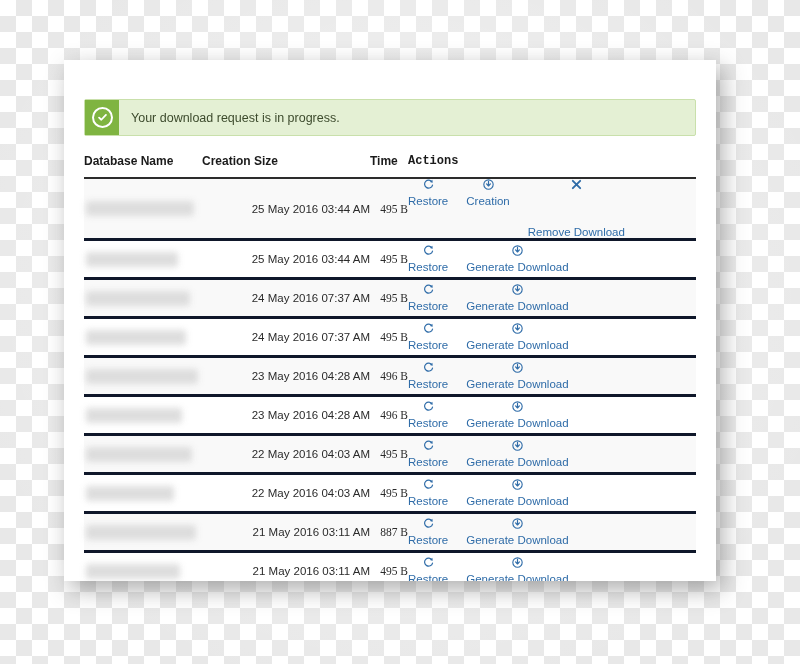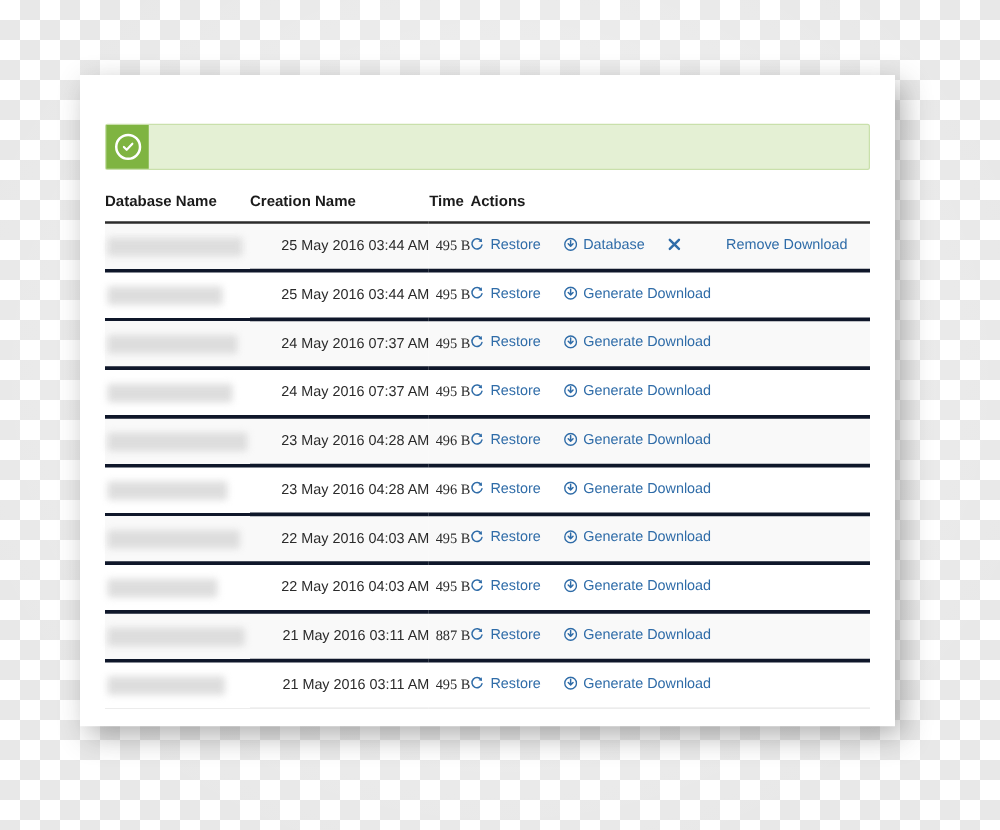--- a/index.html
+++ b/index.html
@@ -111,21 +111,21 @@
     font-size: 12px;
     font-weight: bold;
     color: #1b1b1b;
     padding: 0 0 9px 0;
     border-bottom: 2px solid #2c2c2c;
     white-space: nowrap;
   }
   th.col-dbname  { width: 118px; }
   th.col-created { width: 168px; }
   th.col-size    { width:  38px; }
-  th.col-actions { width: auto;  }
+  th.col-actions { width: auto; font-family: Liberation Mono, monospace;  }
 
   table.backups tbody td {
     padding: 0;
     height: 36px;
     border-bottom: 3px solid #0f172a;
     color: #2b2b2b;
     vertical-align: middle;
     font-size: 11.5px;
   }
   table.backups tbody tr:nth-child(odd) td { background: #f9f9f9; }
@@ -150,20 +150,21 @@
   
   .action-link {
     color: #2f6ca8;
     text-decoration: none;
     font-size: 11.5px;
     display: inline-flex;
     align-items: center;
     gap: 5px;
     margin-right: 18px;
     cursor: pointer;
+    flex-direction: column;
   }
   .act-ico {
     display: inline-flex;
     align-items: center;
     justify-content: center;
     width: 11px;
     height: 11px;
     flex: 0 0 11px;
   }
   .act-ico svg { display: block; }
@@ -179,28 +180,29 @@
   <div class="card-body">
 
     <div class="alert">
       <div class="alert-icon-box">
         <span class="alert-check">
           <svg width="9" height="9" viewBox="0 0 10 10">
             <path d="M1.2 5.1 L3.7 7.5 L8.8 2.2" stroke="#ffffff" stroke-width="2" fill="none" stroke-linecap="round" stroke-linejoin="round"></path>
           </svg>
         </span>
       </div>
+      <div class="alert-text">Your download request is in progress.</div>
     </div>
 
     <div class="table-wrap">
       <table class="backups">
         <thead>
           <tr>
             <th class="col-dbname">Database Name</th>
-            <th class="col-created">Creation Name</th>
+            <th class="col-created">Creation Size</th>
             <th class="col-size">Time</th>
             <th class="col-actions">Actions</th>
           </tr>
         </thead>
         <tbody id="table-body">
             <tr>
               <td class="cell-dbname">
                 <div class="db-blur" style="width: 108px;"></div>
               </td>
               <td class="cell-created">25 May 2016 03:44 AM</td>
@@ -213,21 +215,21 @@
                     </svg>
                   </span>
                   <span>Restore</span>
                 </a><a class="action-link" style="color: rgb(47, 108, 168);">
                   <span class="act-ico">
                     <svg width="11" height="11" viewBox="0 0 12 12">
                       <circle cx="6" cy="6" r="5.1" stroke="#2f6ca8" stroke-width="1.2" fill="none"></circle>
                       <path d="M6 2.6 L6 7.3 M3.9 5.4 L6 7.6 L8.1 5.4" stroke="#2f6ca8" stroke-width="1.3" fill="none" stroke-linecap="round" stroke-linejoin="round"></path>
                     </svg>
                   </span>
-                  <span>Database</span>
+                  <span>Creation</span>
                 </a><a class="action-link" style="color: rgb(47, 108, 168); gap: 36px;">
                   <span class="act-ico">
                     <svg width="11" height="11" viewBox="0 0 12 12">
                       <path d="M2 2 L10 10 M10 2 L2 10" stroke="#2f6ca8" stroke-width="2.1" stroke-linecap="round"></path>
                     </svg>
                   </span>
                   <span>Remove Download</span>
                 </a></td>
             </tr>
             <tr>

